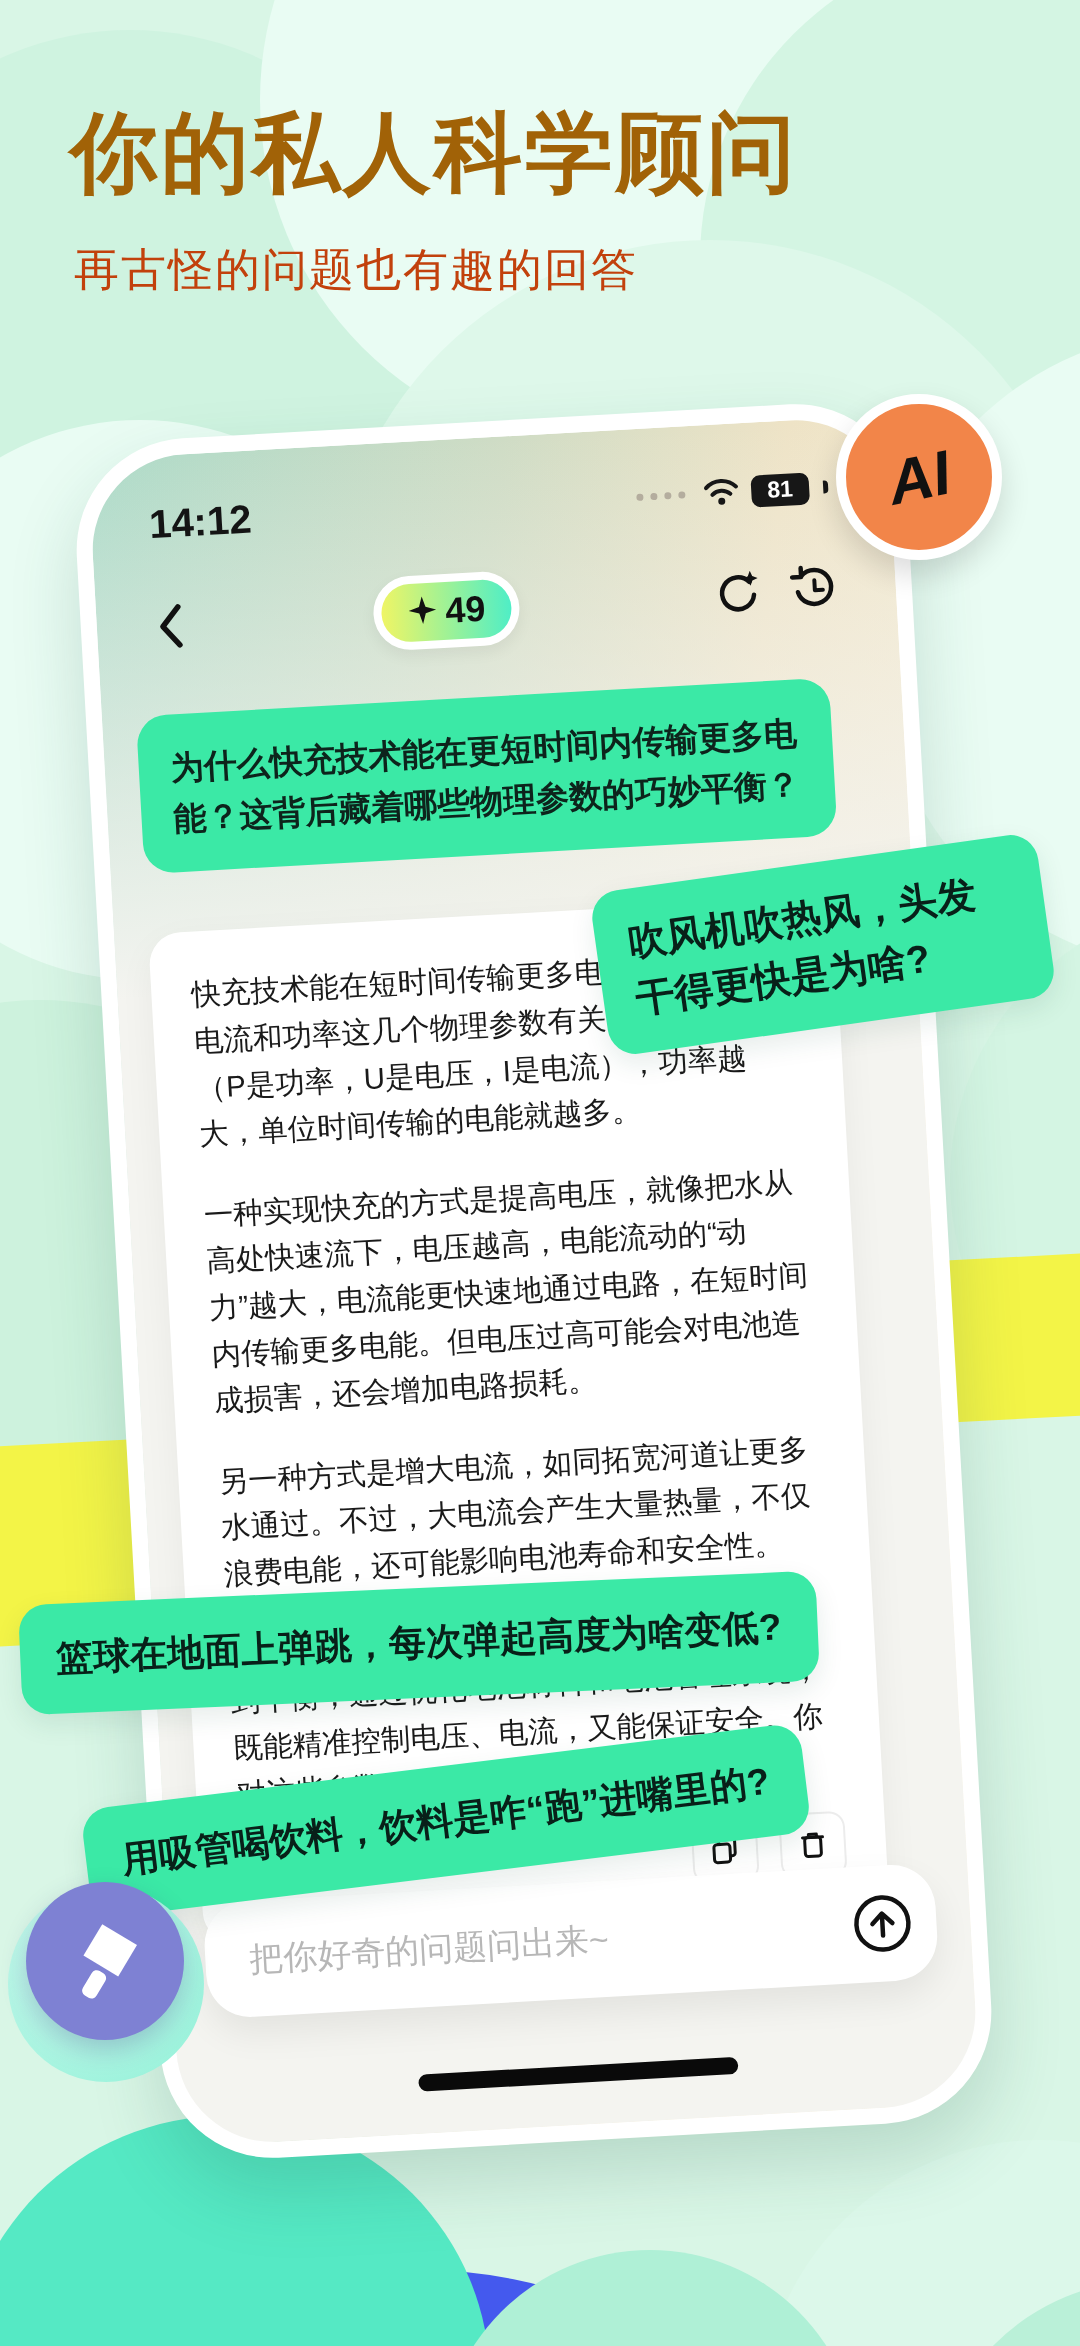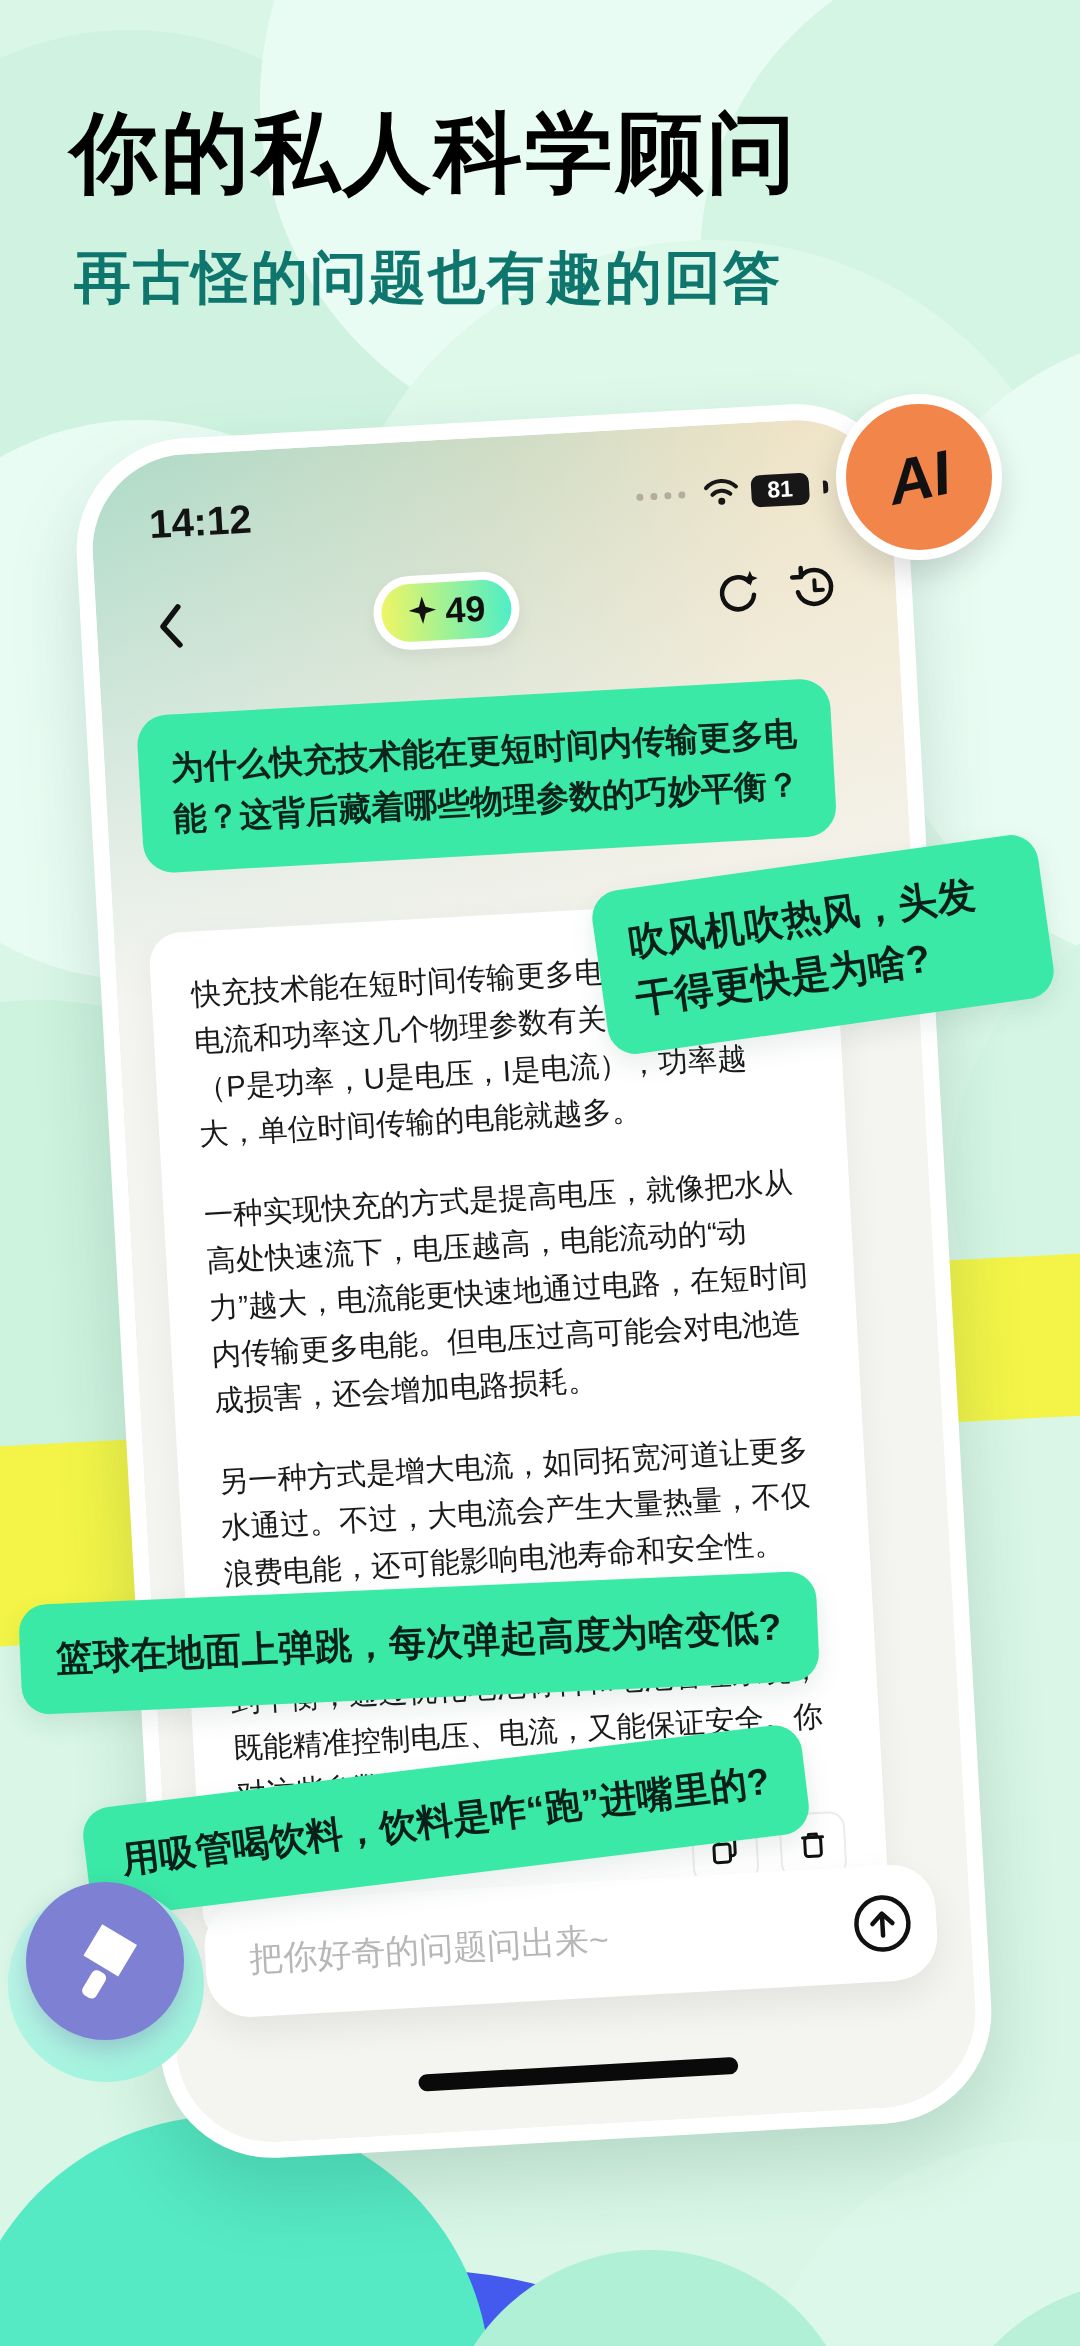--- a/index.html
+++ b/index.html
@@ -3,23 +3,23 @@
 <meta charset="utf-8">
 <style>
   html,body{margin:0;padding:0;}
   body{width:1080px;height:2346px;overflow:hidden;position:relative;
        font-family:"Liberation Sans",sans-serif;background:#d9f6e6;}
   .stage{position:absolute;inset:0;overflow:hidden;}
   .circle{position:absolute;border-radius:50%;}
 
   
   .hero-title{position:absolute;left:70px;top:94px;font-size:88px;font-weight:900;
-    color:#000000;letter-spacing:3px;z-index:1;}
-  .hero-sub{position:absolute;left:74px;top:240px;font-size:57px;font-weight:700;
-    color:#0f766e;letter-spacing:2px;z-index:1;}
+    color:#a16207;letter-spacing:3px;z-index:1;}
+  .hero-sub{position:absolute;left:74px;top:240px;font-size:45px;font-weight:400;
+    color:#c2410c;letter-spacing:2px;z-index:1;}
 
   
   .yellow{position:absolute;background:#f3f447;z-index:1;}
   .yellow-right{left:902px;top:1258px;width:190px;height:162px;transform:rotate(-3deg);}
   .yellow-left{left:-18px;top:1442px;width:200px;height:200px;transform:rotate(-3deg);}
 
   
   .phone{position:absolute;left:118px;top:420px;width:832px;height:1722px;box-sizing:border-box;
     padding:16px;background:#fff;border-radius:112px;transform:rotate(-3.2deg);
     box-shadow:0 34px 70px rgba(35,90,70,.18);z-index:2;}

